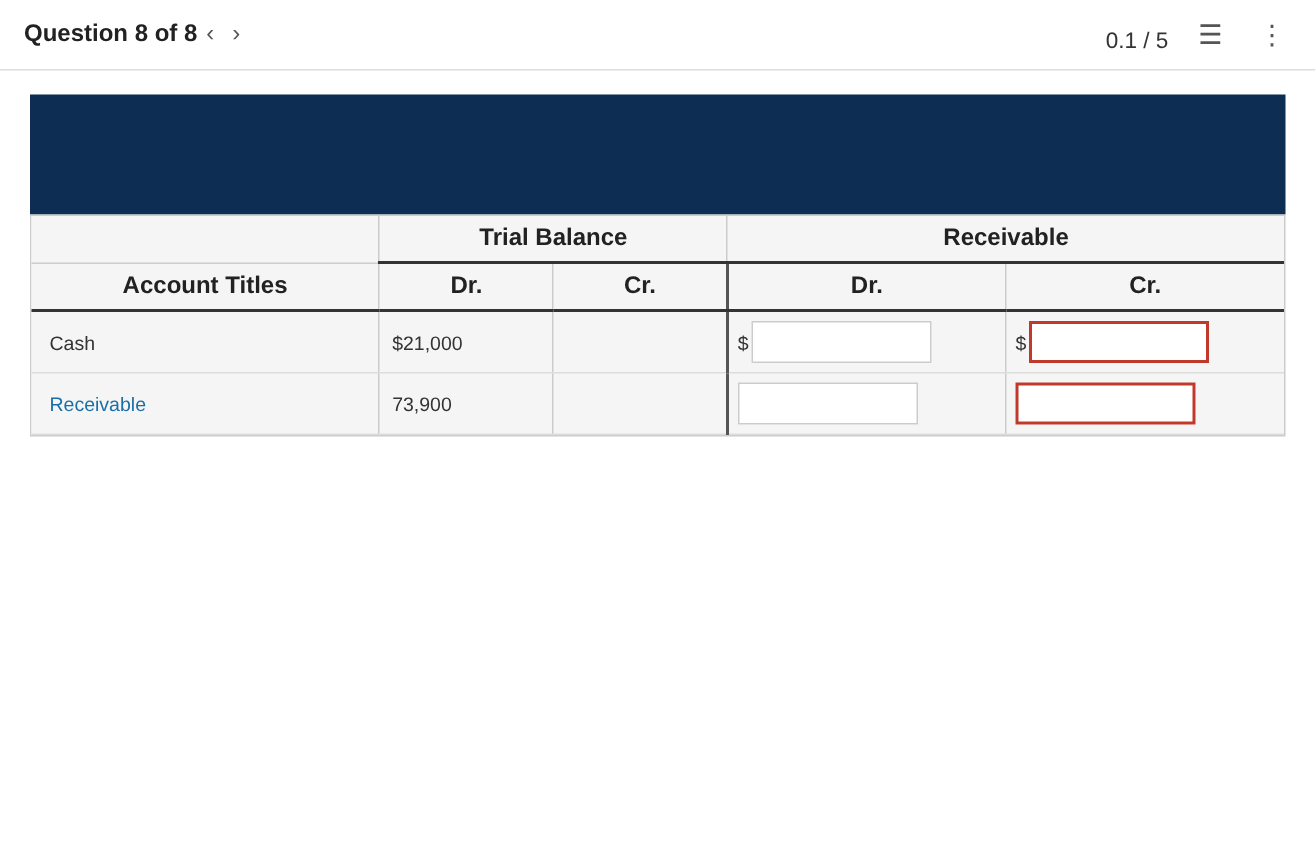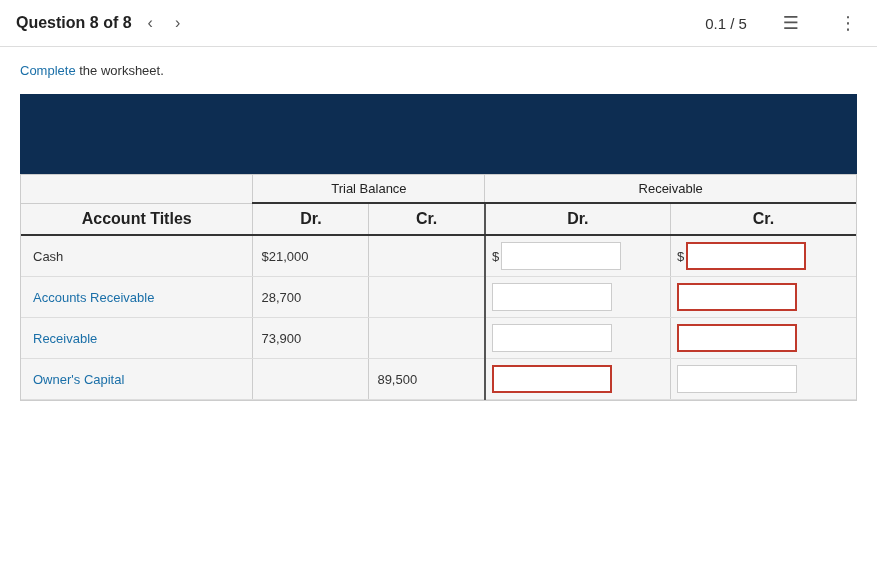--- a/index.html
+++ b/index.html
@@ -17,39 +17,38 @@
       display: flex;
       align-items: center;
       justify-content: space-between;
       padding: 10px 16px;
       border-bottom: 1px solid #ddd;
       background: #fff;
     }
     .header-left {
       display: flex;
       align-items: center;
-      gap: 10px;
     }
     .question-title {
       font-size: 16px;
       font-weight: 600;
       color: #222;
     }
     .nav-btn {
       background: none;
       border: none;
       cursor: pointer;
       color: #555;
       font-size: 16px;
       padding: 2px 6px;
     }
     .header-right {
       display: flex;
-      align-items: center;
-      gap: 32px;
+      align-items: flex-end;
+      gap: 16px;
     }
     .score {
       font-size: 15px;
       font-weight: 500;
       color: #333;
     }
     .icon-btn {
       background: none;
       border: none;
       cursor: pointer;
@@ -86,22 +85,22 @@
       background: #f5f5f5;
     }
 
     table {
       width: 100%;
       border-collapse: collapse;
       background: #f5f5f5;
     }
 
     .header-row-1 th {
-      font-weight: 400;
-      font-size: 13px;
+      font-weight: 700;
+      font-size: 16px;
       color: #222;
       padding: 6px 8px;
       text-align: center;
       border-bottom: 1px solid #ccc;
     }
     .header-row-1 th.account-col {
       text-align: left;
       border-right: 1px solid #ccc;
     }
     .trial-balance-header {
@@ -203,23 +202,20 @@
     <button class="nav-btn">›</button>
   </div>
   <div class="header-right">
     <span class="score">0.1 / 5</span>
     <button class="icon-btn">☰</button>
     <button class="icon-btn">⋮</button>
   </div>
 </div>
 
 <div class="content">
-  <p class="instruction">
-    <span class="highlight">Complete</span><span> the worksheet.</span>
-  </p>
 
   <div class="banner"></div>
 
   <div class="worksheet-container">
     <table>
       <thead>
         <tr class="header-row-1">
           <th class="account-col"></th>
           <th colspan="2" class="trial-balance-header">Trial Balance</th>
           <th colspan="2" class="adjustments-header">Receivable</th>
@@ -244,60 +240,30 @@
               </div>
             </td>
             <td class="input-cell adj-cr-col">
               <div class="input-wrap">
                 <span class="dollar-sign">$</span>
                 <input type="text" class="error-border" style="">
               </div>
             </td>
           </tr>
           <tr class="data-row">
-            <td class="account-name ">Accounts Receivable</td>
-            <td class="amount col-dr tb-dr-col">28,700</td>
-            <td class="amount col-cr-tb tb-cr-col"></td>
-            <td class="input-cell col-dr-adj adj-dr-col">
-              <div class="input-wrap">
-                <input type="text" style="">
-              </div>
-            </td>
-            <td class="input-cell adj-cr-col">
-              <div class="input-wrap">
-                <input type="text" class="error-border" style="">
-              </div>
-            </td>
-          </tr>
-          <tr class="data-row">
             <td class="account-name ">Receivable</td>
             <td class="amount col-dr tb-dr-col">73,900</td>
             <td class="amount col-cr-tb tb-cr-col"></td>
             <td class="input-cell col-dr-adj adj-dr-col">
               <div class="input-wrap">
                 <input type="text" style="">
               </div>
             </td>
             <td class="input-cell adj-cr-col">
               <div class="input-wrap">
                 <input type="text" class="error-border" style="">
-              </div>
-            </td>
-          </tr>
-          <tr class="data-row">
-            <td class="account-name ">Owner's Capital</td>
-            <td class="amount col-dr tb-dr-col"></td>
-            <td class="amount col-cr-tb tb-cr-col">89,500</td>
-            <td class="input-cell col-dr-adj adj-dr-col">
-              <div class="input-wrap">
-                <input type="text" class="error-border" style="">
-              </div>
-            </td>
-            <td class="input-cell adj-cr-col">
-              <div class="input-wrap">
-                <input type="text" style="">
               </div>
             </td>
           </tr>
         </tbody>
     </table>
   </div>
 </div>
 
 </body></html>

